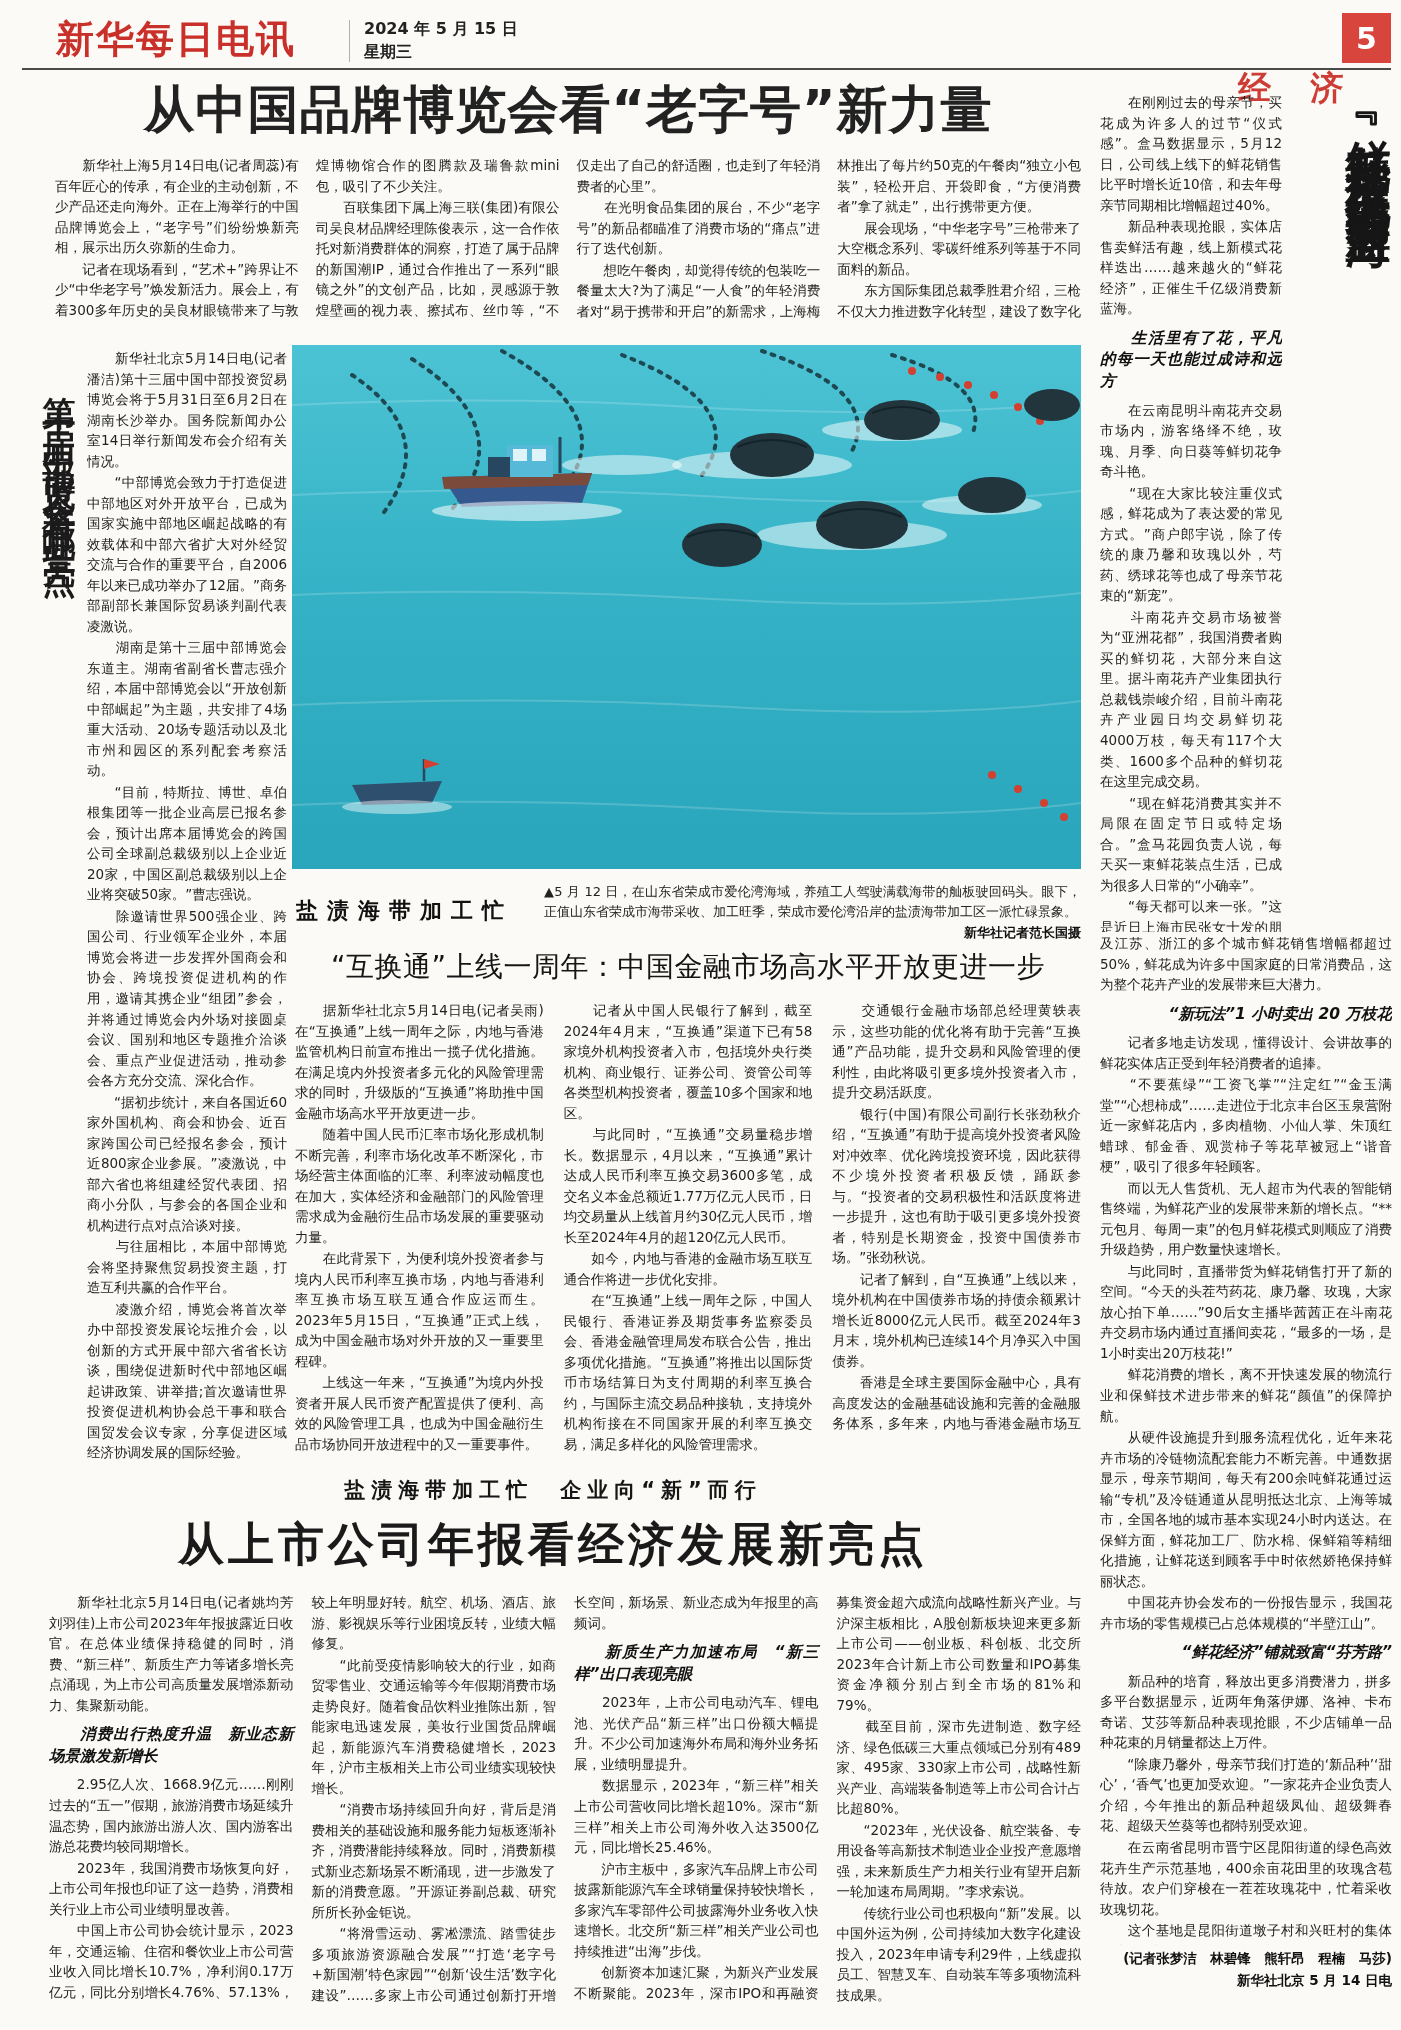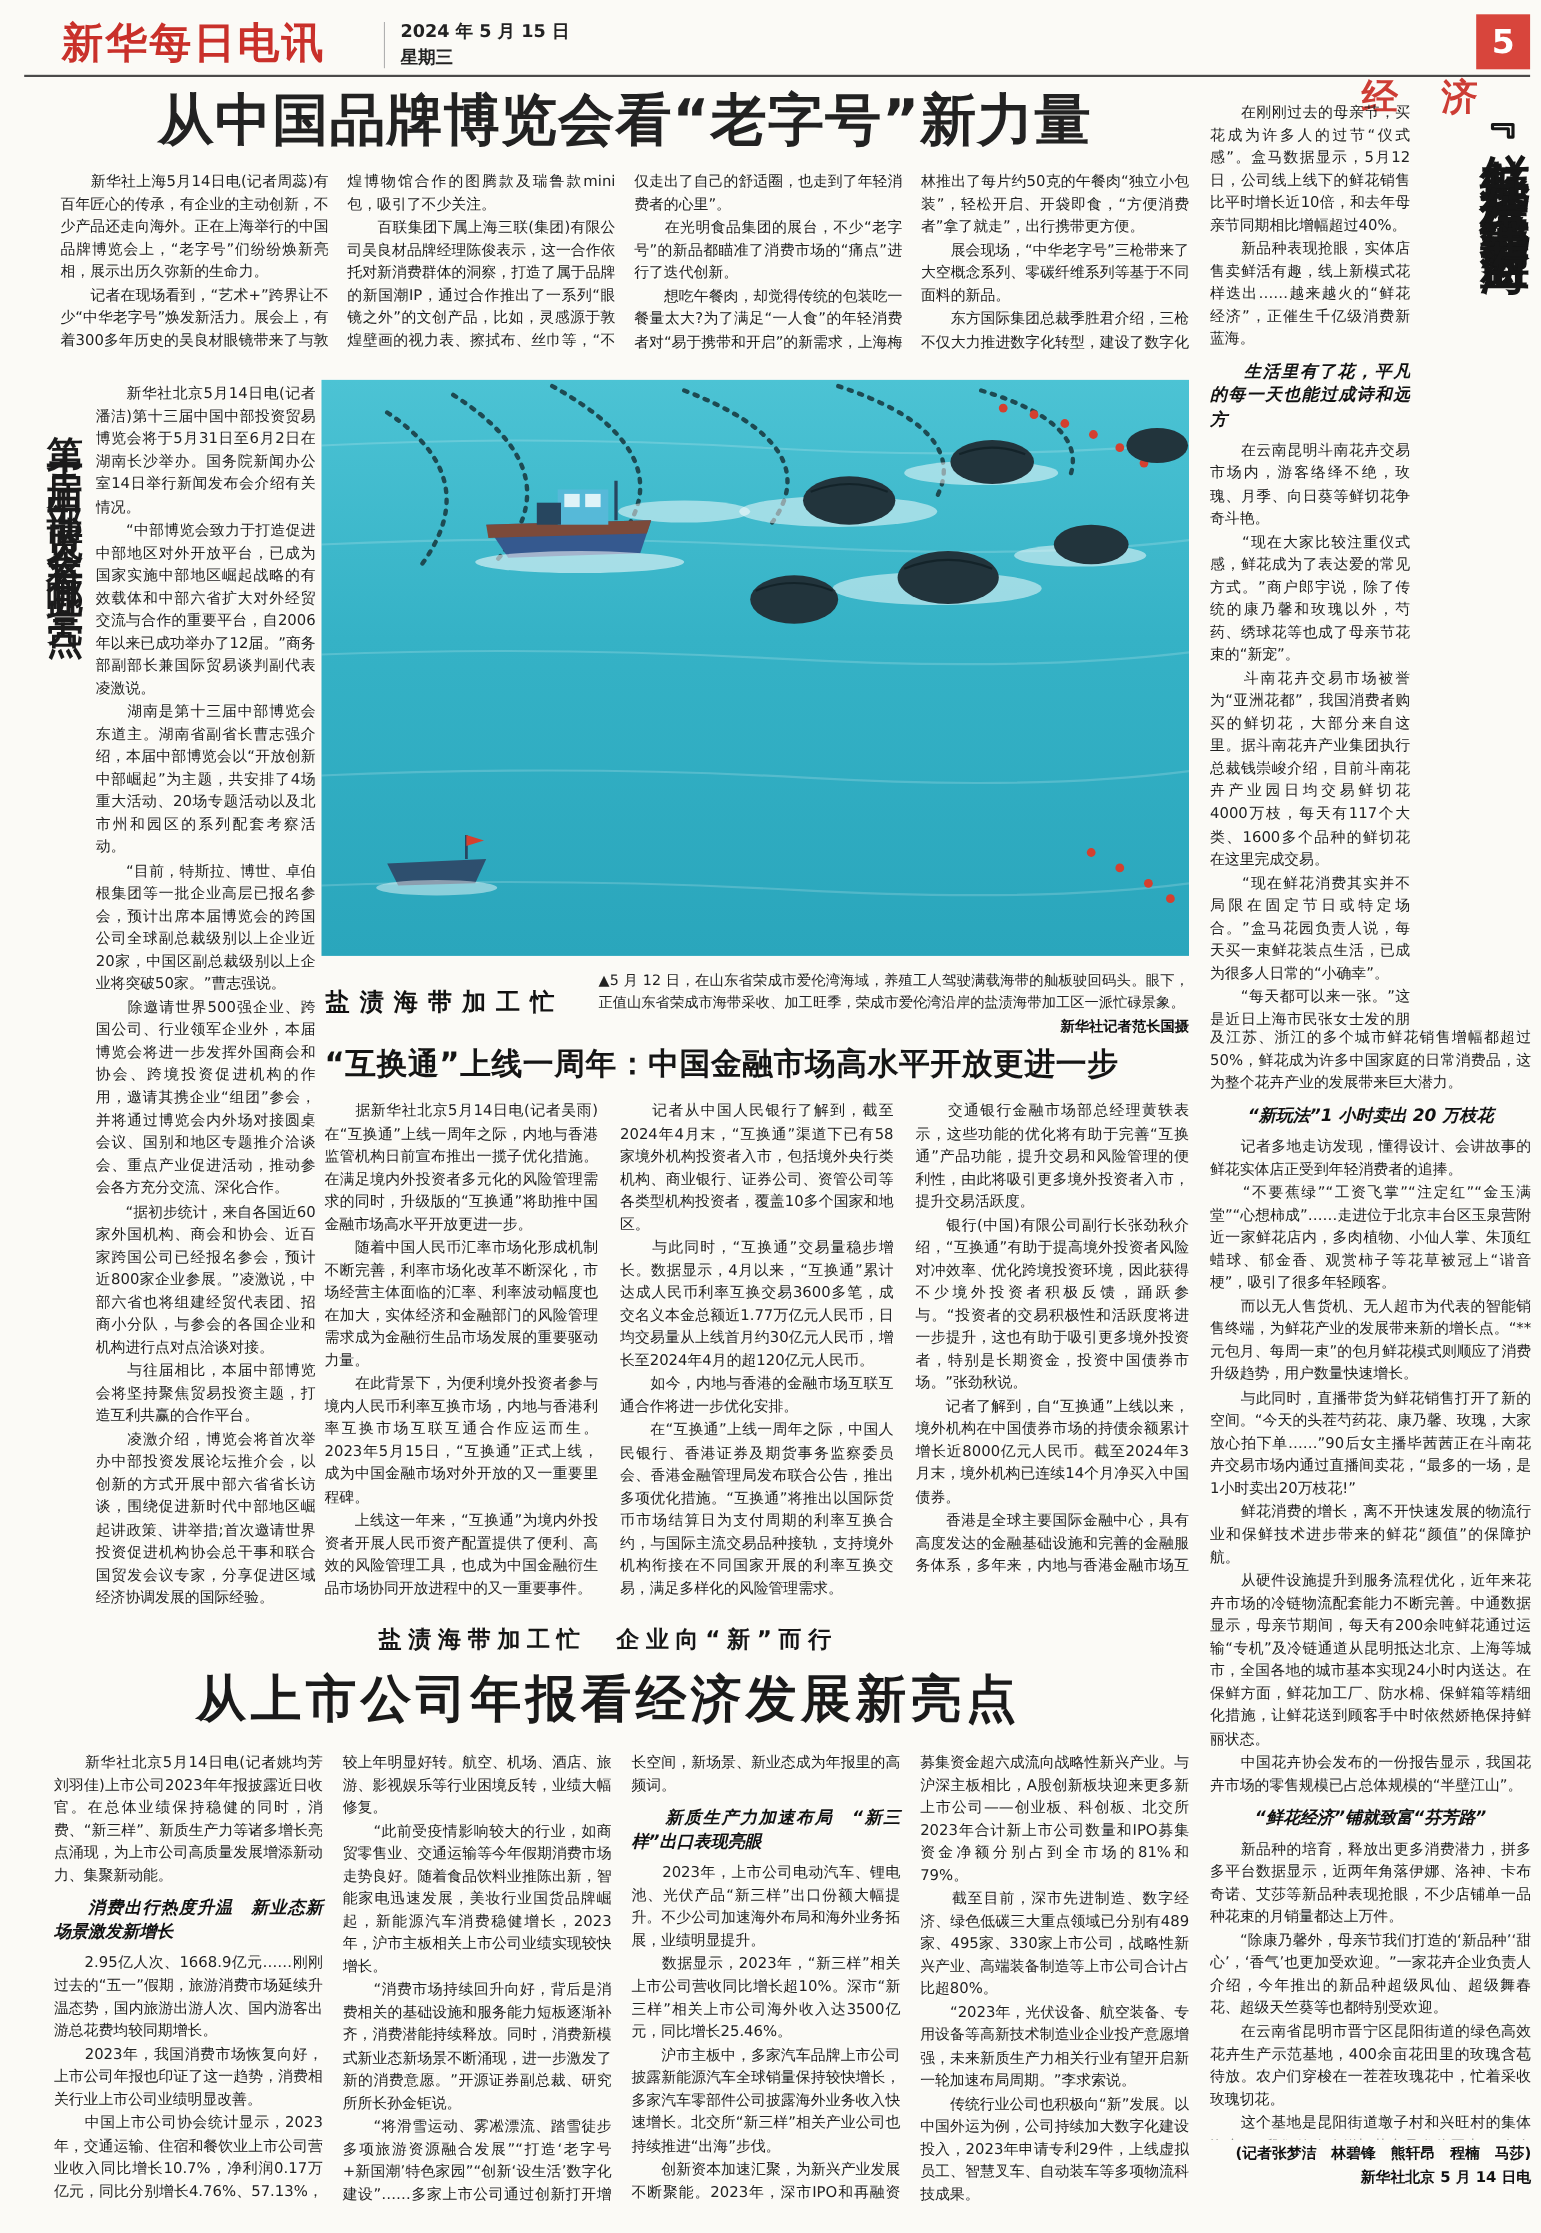--- a/index.html
+++ b/index.html
@@ -13,21 +13,21 @@
   #date-block{left:364px;top:17px;font-size:16px;font-weight:700;line-height:1.45;color:#222;}
   #section-label{left:1238px;top:18px;font-family:"DejaVu Serif",serif;font-weight:900;
                  font-size:33px;color:#cd3d35;letter-spacing:14px;margin-top:48px;}
   #page-badge{left:1342px;top:13px;width:49px;height:50px;background:#d8453c;color:#fff;
               font-weight:900;font-size:30px;display:flex;align-items:center;justify-content:center;}
   #header-rule{left:22px;top:68px;width:1369px;height:2px;background:#4a4a4a;}
   
   .bodytext{font-size:13.5px;line-height:1.52;text-align:justify;color:#222;overflow:hidden;}
   .bodytext p{margin:0 0 1px 0;}
   h3.sub{font-size:15.5px;font-weight:900;margin:9px 0 7px;line-height:1.4;color:#111;text-indent:2em;font-style:italic;}
-  h3.sub.center{text-align:center;text-indent:0;}
+  h3.sub.center{text-align:right;text-indent:0;}
   
   #top-article{left:55px;top:82px;width:1026px;}
   #top-headline{font-size:51px;font-weight:900;text-align:center;letter-spacing:1px;
                 line-height:1.1;color:#222;white-space:nowrap;}
   #top-body{margin-top:17px;height:172px;column-count:4;column-gap:17px;}
   
   #left-rail{left:25px;top:348px;width:262px;height:1112px;}
   #left-vhead{position:absolute;left:6px;top:22px;height:680px;width:48px;
               writing-mode:vertical-rl;font-size:33px;font-weight:900;letter-spacing:12px;
               color:#1b1b1b;line-height:1.2;}
@@ -35,21 +35,21 @@
   
   #photo{left:292px;top:345px;width:789px;height:524px;overflow:hidden;}
   #caption-row{left:292px;top:882px;width:789px;height:60px;}
   #caption-title{position:absolute;left:4px;top:14px;font-family:"DejaVu Serif",serif;
                  font-weight:900;font-size:22px;letter-spacing:9px;color:#111;}
   #caption-text{position:absolute;left:252px;top:0;width:537px;font-size:13px;line-height:1.5;
                 text-align:justify;color:#222;}
   #caption-credit{position:absolute;right:0;top:42px;font-size:13px;font-weight:900;color:#111;}
   
   #swap-article{left:295px;top:948px;width:786px;}
-  #swap-headline{font-size:28px;font-weight:700;letter-spacing:.5px;color:#151515;}
+  #swap-headline{font-size:28px;font-weight:400;text-align:center;letter-spacing:.5px;color:#151515;}
   #swap-body{margin-top:14px;height:458px;column-count:3;column-gap:20px;}
   
   #bottom-article{left:25px;top:1476px;width:1056px;}
   #bottom-kicker{font-size:21px;font-weight:900;text-align:center;letter-spacing:6px;color:#161616;}
   #bottom-headline{font-size:46px;font-weight:900;text-align:center;letter-spacing:4px;
                    margin-top:10px;color:#1a1a1a;}
   #bottom-body{margin-top:16px;height:424px;column-count:4;column-gap:18px;margin-left:24px;}
   
   #sidebar{left:1100px;top:86px;width:292px;height:1930px;}
   #sb-top{position:absolute;left:0;top:0;width:292px;height:847px;}

